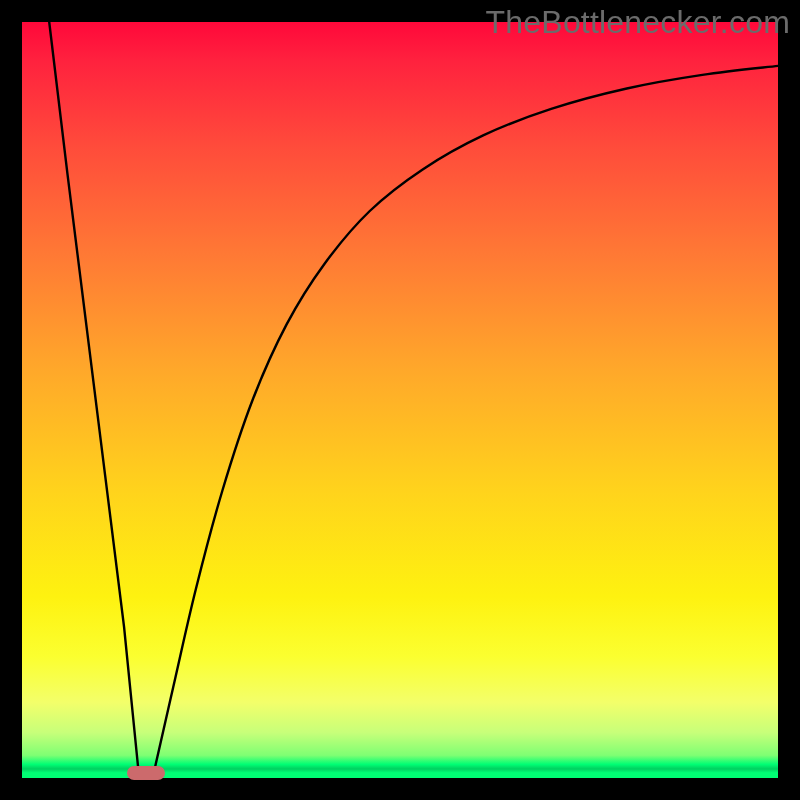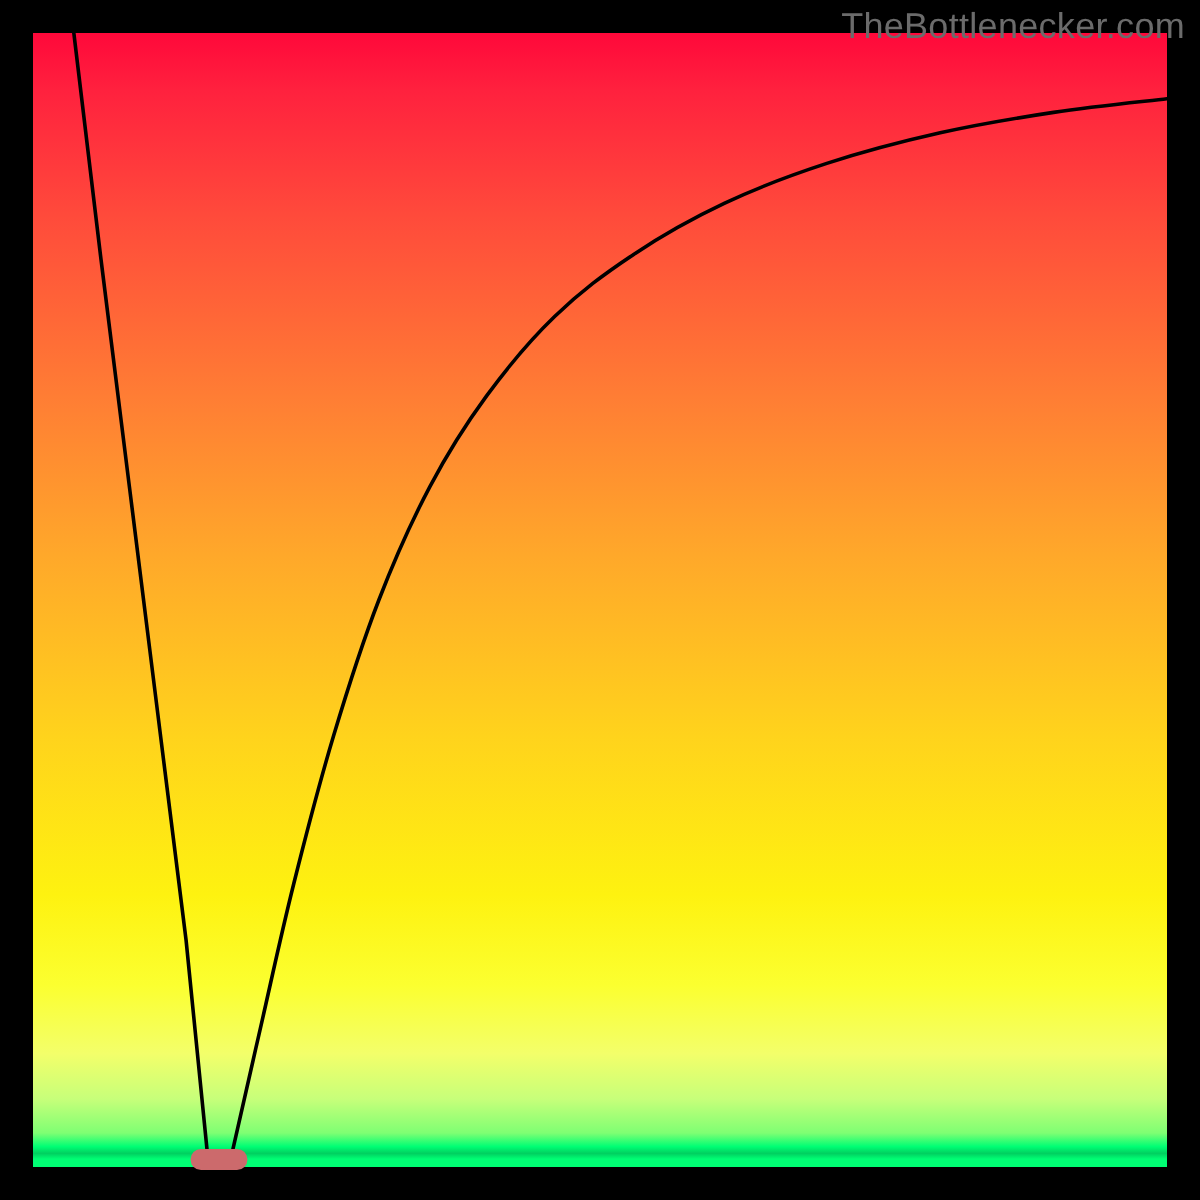--- a/index.html
+++ b/index.html
@@ -60,21 +60,21 @@
   .marker {
     position: absolute;
     background: #cc6A6C;
     border-radius: 999px;
   }
   .watermark {
     position: absolute;
     top: 4px;
     right: 10px;
     color: #6b6b6b;
-    font-size: 24px;
+    font-size: 32px;
     letter-spacing: 0.2px;
     font-weight: 500;
     user-select: none;
   }
 </style>
 </head>
 <body>
 
 <div class="frame">
   <div class="plot-area">

